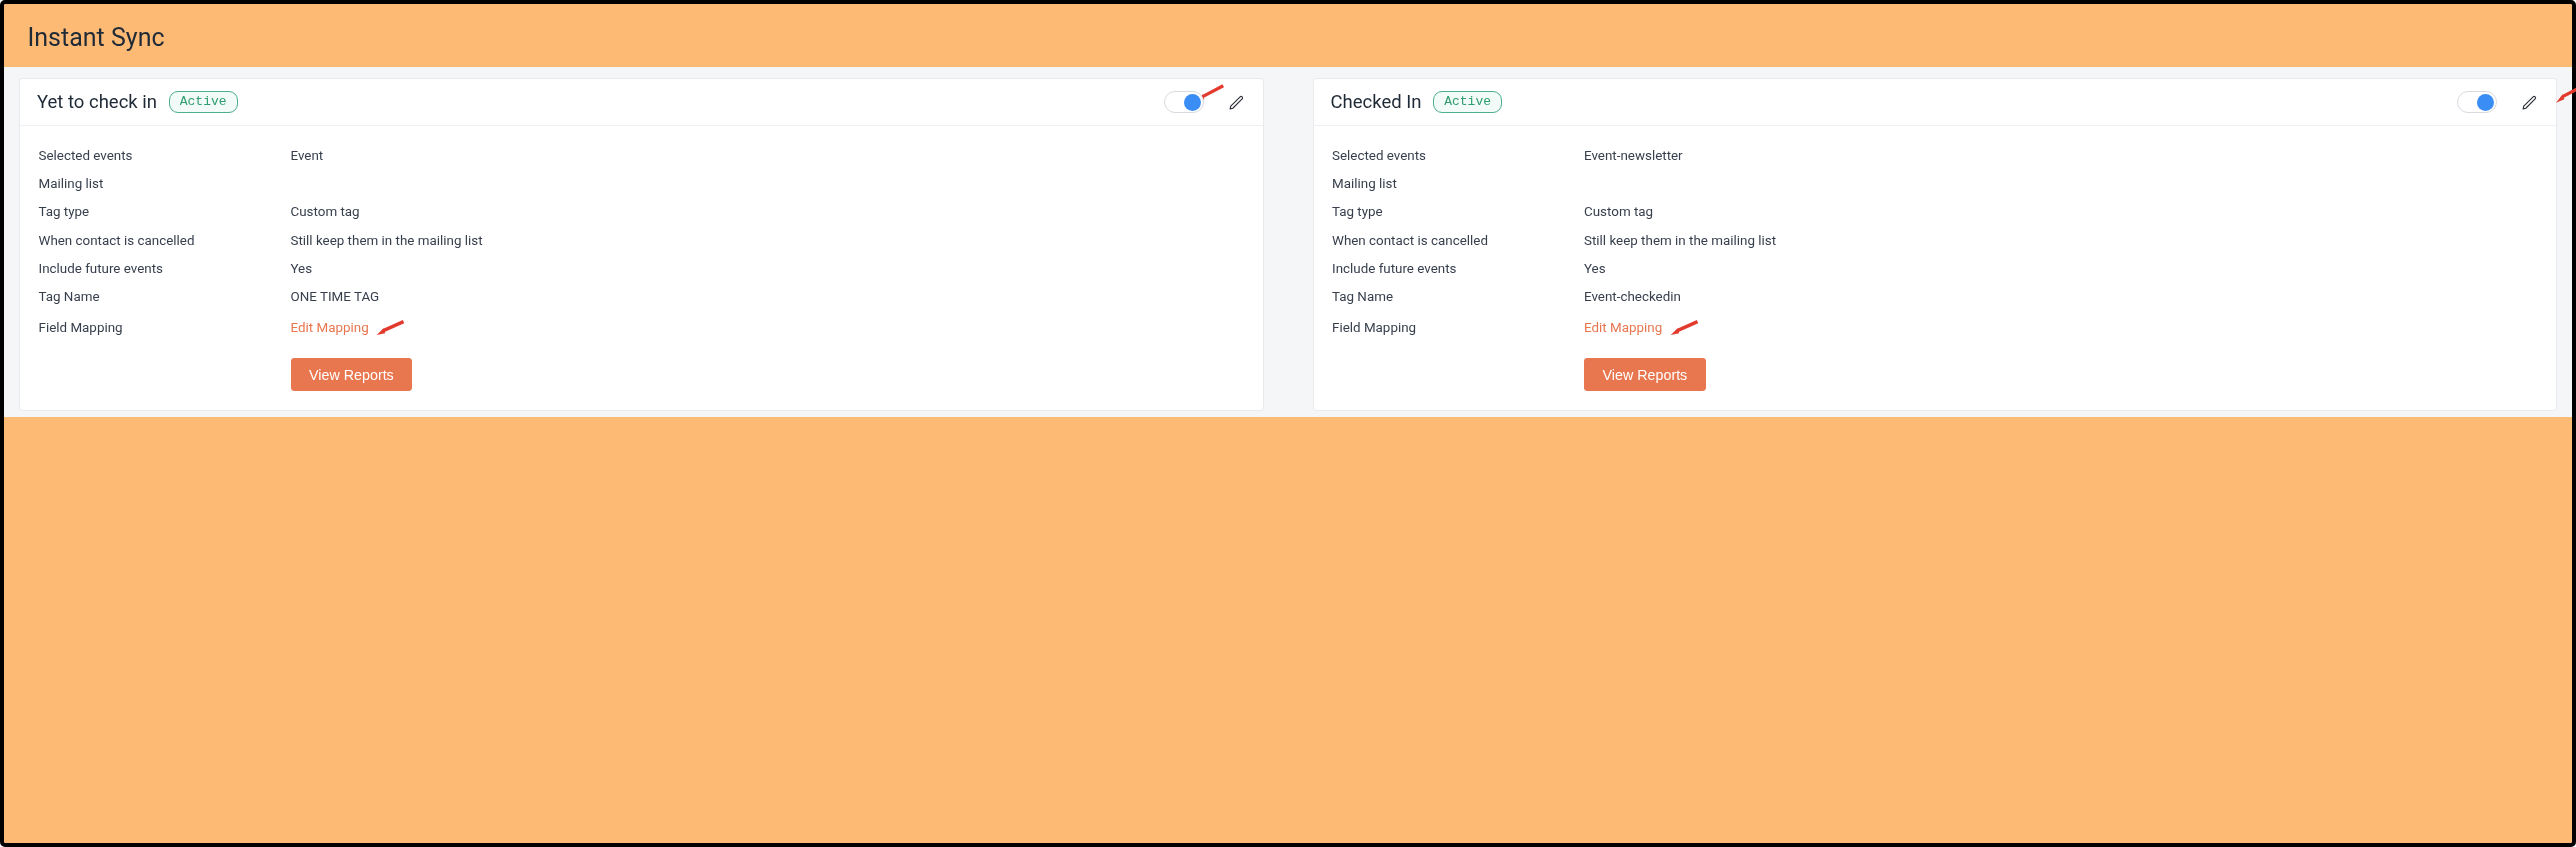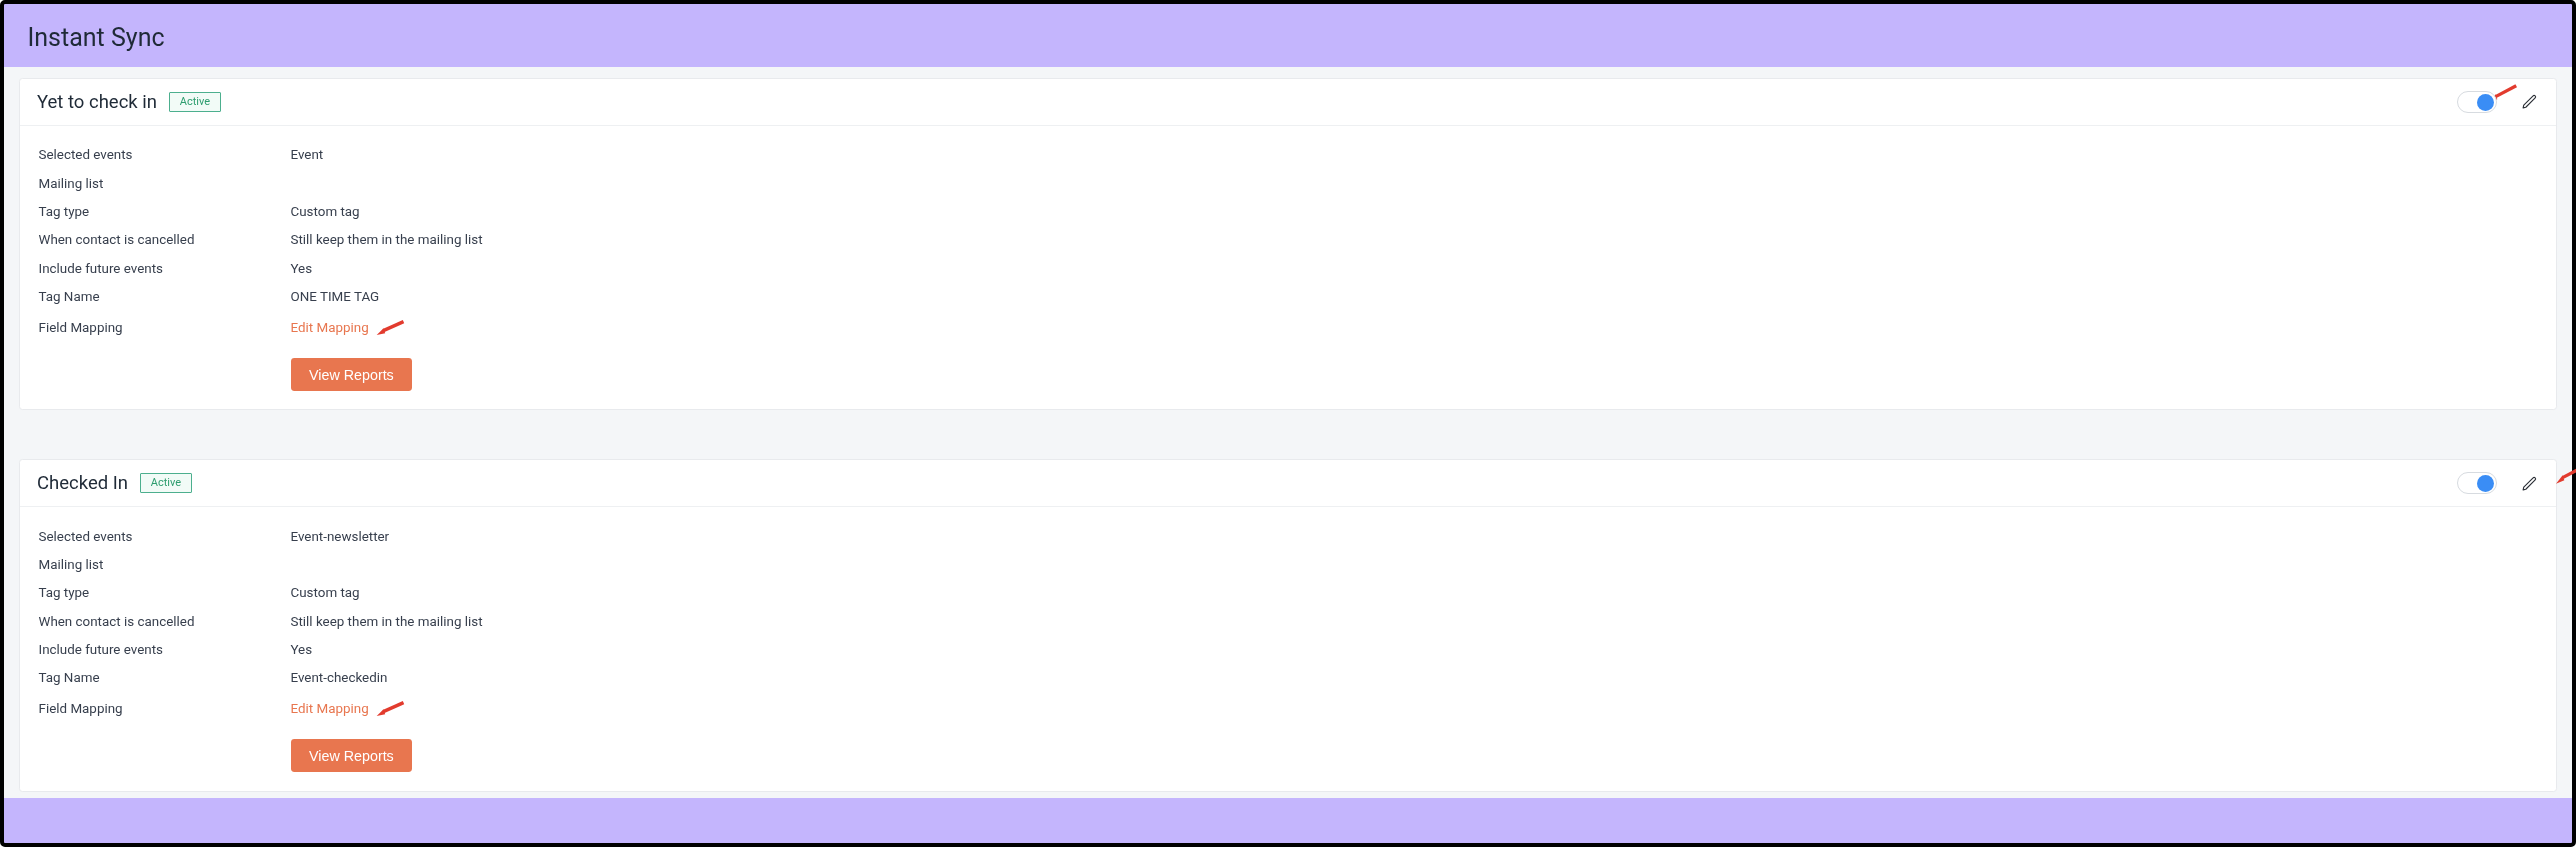--- a/index.html
+++ b/index.html
@@ -8,35 +8,34 @@
     font-family: -apple-system, BlinkMacSystemFont, "Segoe UI", Roboto, "Helvetica Neue", Arial, sans-serif;
     background: #fff;
     color: #313949;
   }
   .frame {
     border: 4.2px solid #000;
     border-radius: 5px;
     width: 100%;
     min-height: 100%;
     padding: 0 0 8.4px 0;
-    background: #c4b5fd;
+    background: #fdba74;
   }
   .page-title {
     font-size: 25px;
     font-weight: 400;
     color: #1f2a37;
     padding: 18.5px 23.5px 15px 23.5px;
   }
   .cards-area {
     background: #f4f6f8;
     padding: 11.7px 15px 6.7px 15px;
     display: flex;
     gap: 49px;
     align-items: stretch;
-    flex-direction: column;
   }
   .card {
     background: #fff;
     border: 0.8px solid #e8eaed;
     border-radius: 3.4px;
     flex: 1 1 0;
     display: flex;
     flex-direction: column;
     position: relative;
     min-width: 0;
@@ -53,24 +52,25 @@
     font-weight: 400;
     color: #1f2a37;
   }
   .badge {
     display: inline-flex;
     align-items: center;
     justify-content: center;
     border: 0.8px solid #4caf8e;
     color: #2e9d6f;
     background: #f2fbf7;
-    font-size: 11px;
+    font-size: 13px;
     padding: 1.7px 10px;
-    border-radius: 1px;
+    border-radius: 9px;
     line-height: 1.3;
+    font-family: Liberation Mono, monospace;
   }
   .spacer { flex: 1; }
   .toggle {
     width: 40px;
     height: 22px;
     border-radius: 11px;
     background: #fff;
     border: 0.8px solid #d7dbe0;
     position: relative;
     cursor: pointer;

